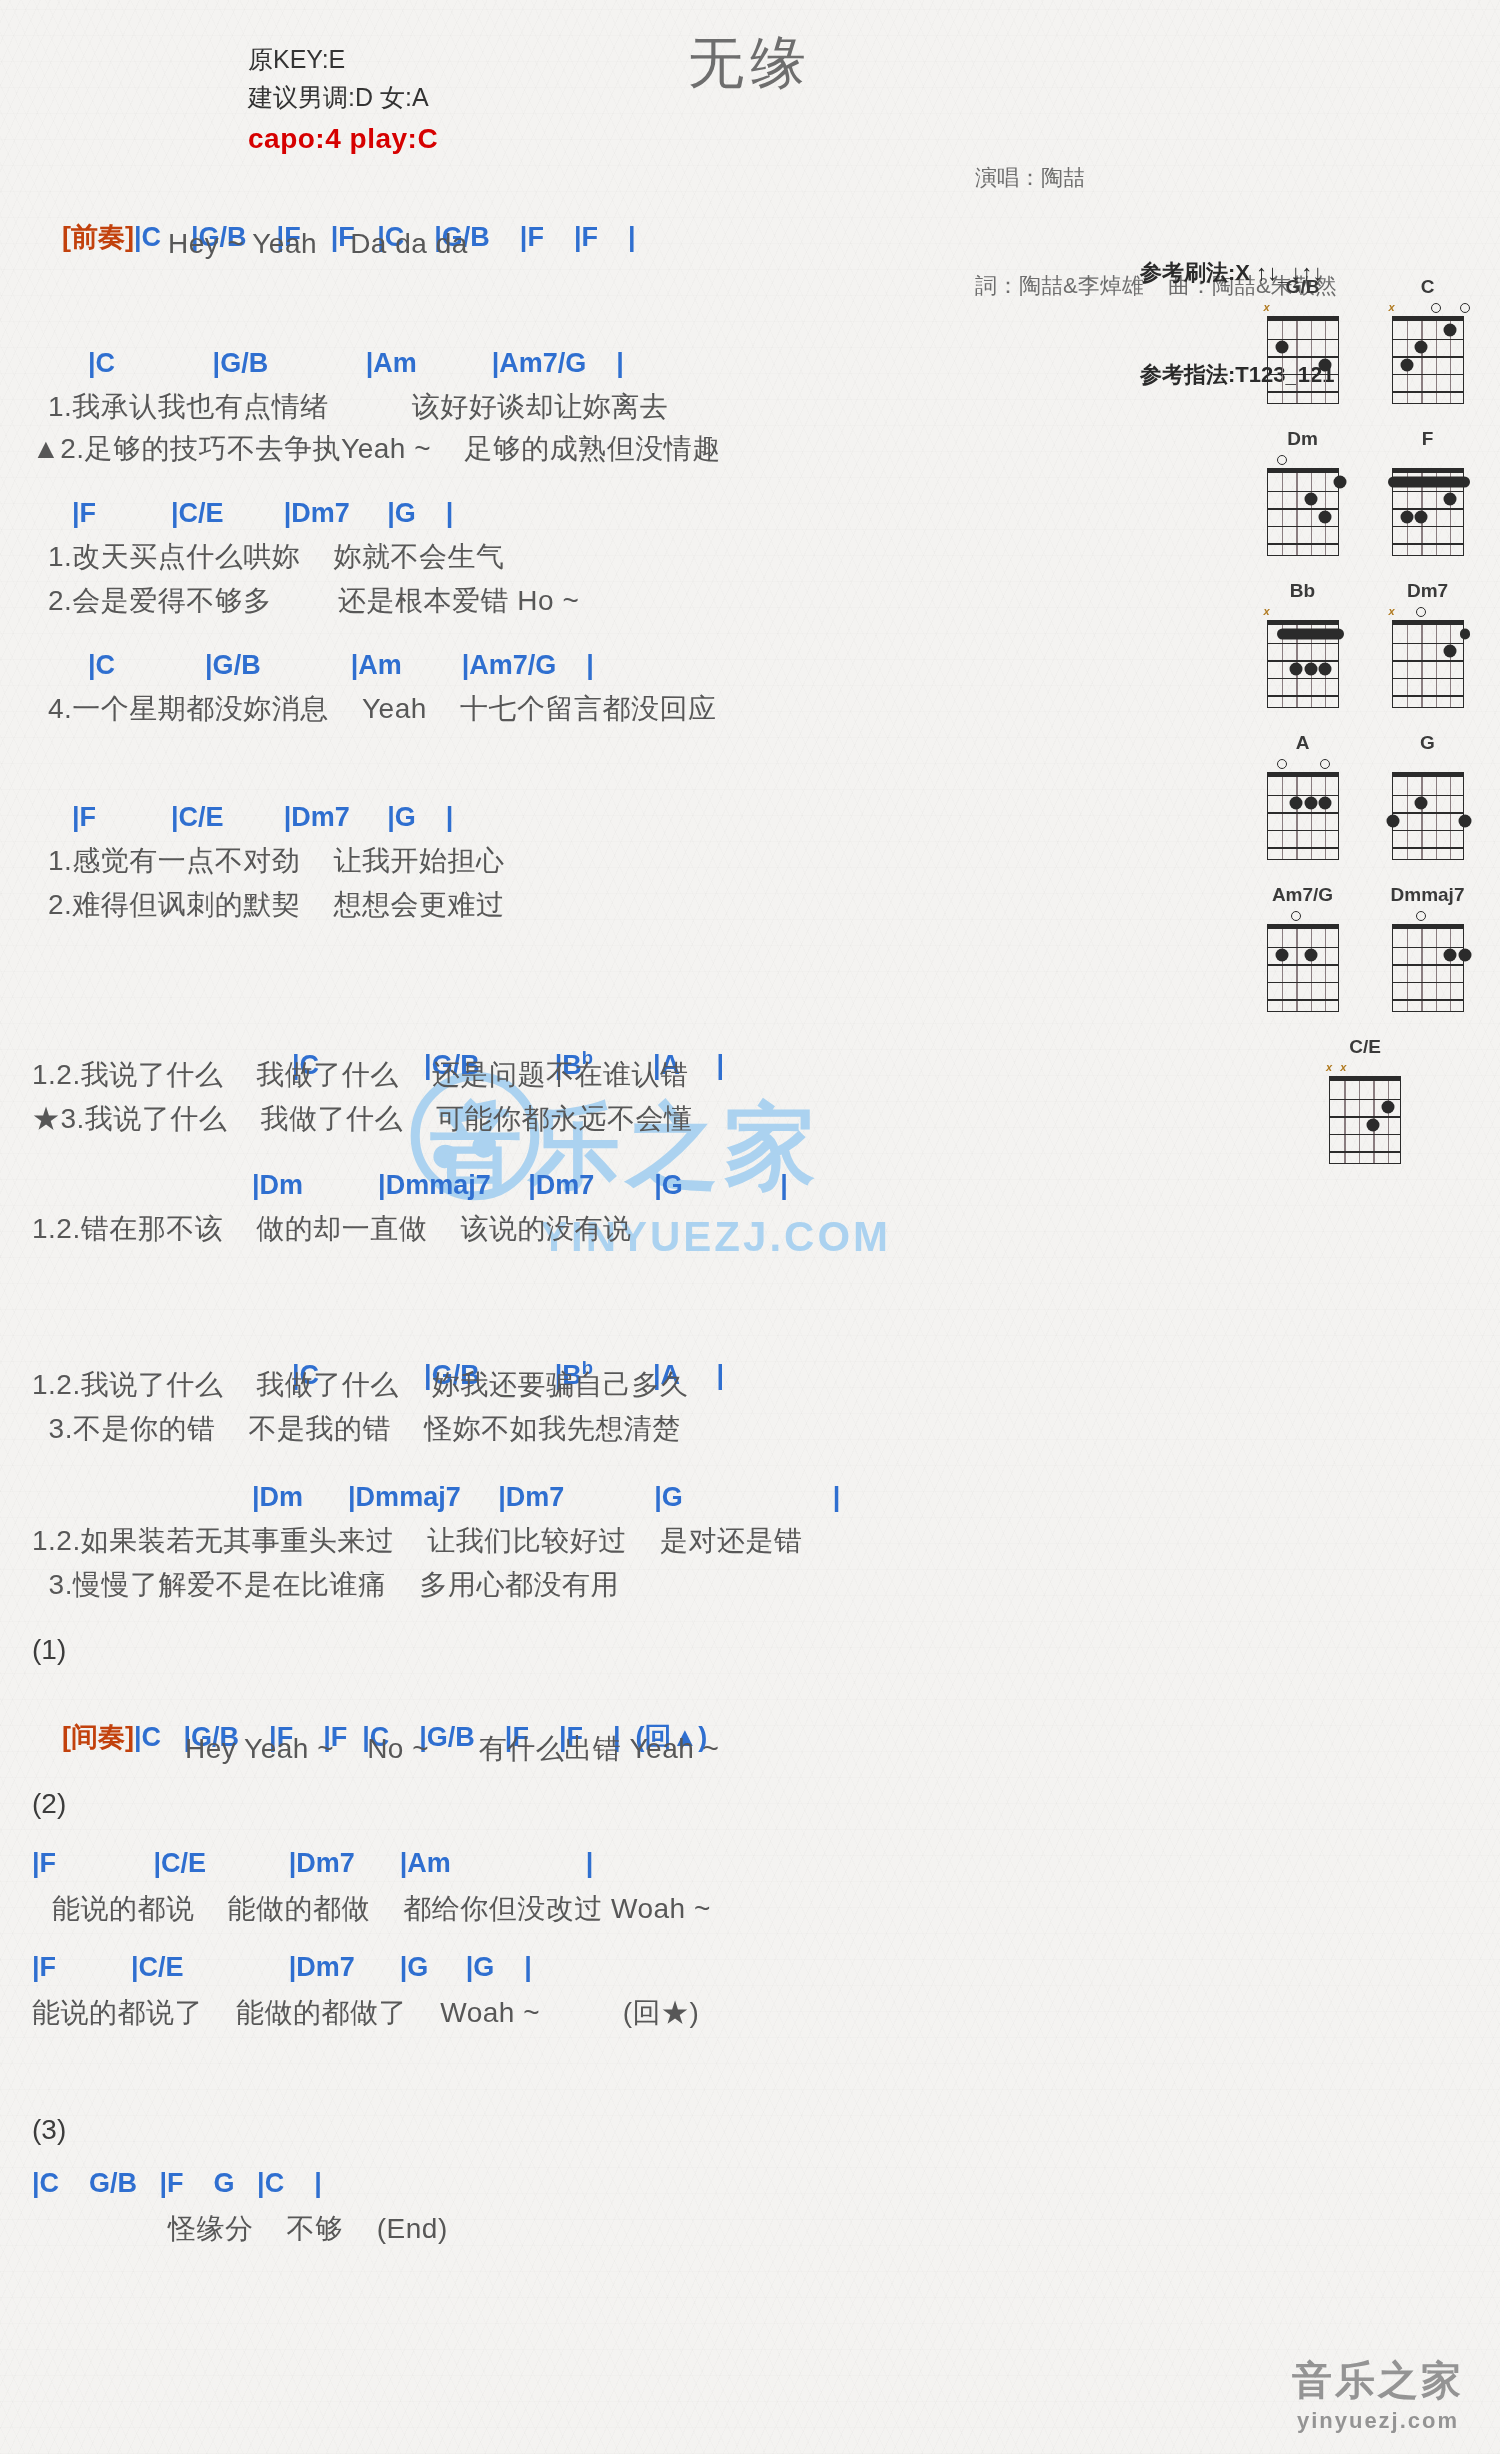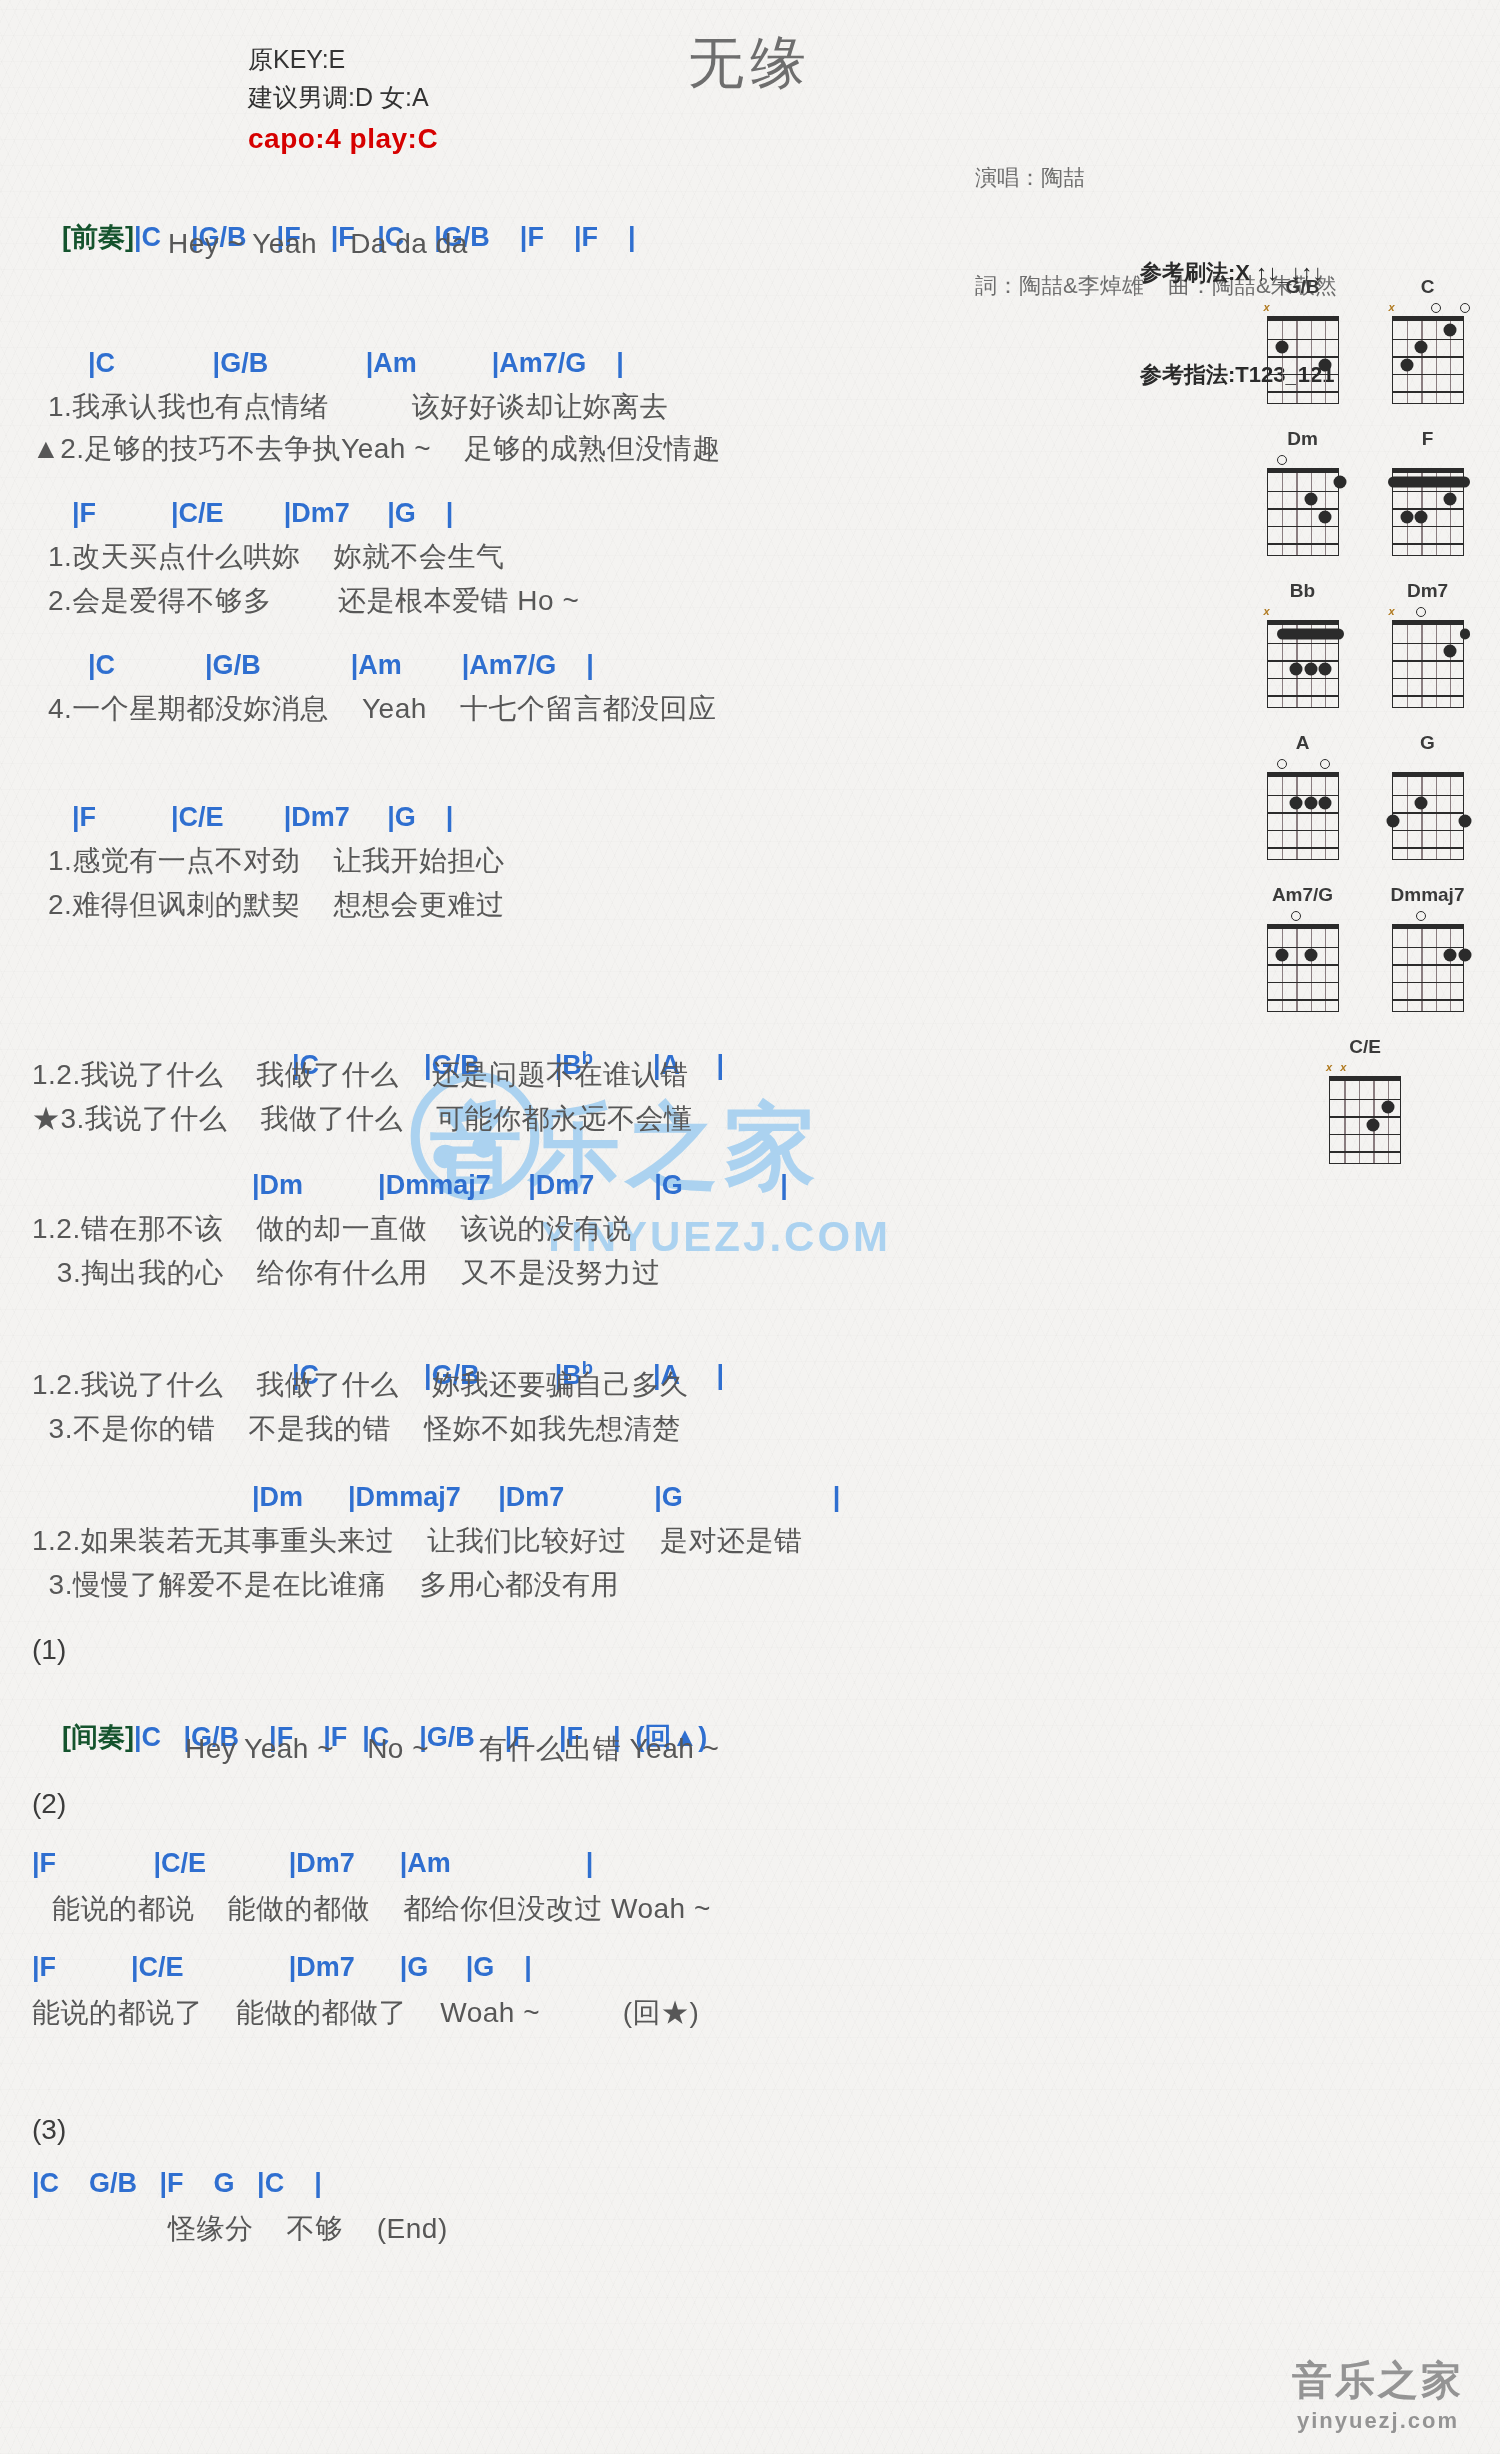--- a/index.html
+++ b/index.html
@@ -29,21 +29,21 @@
   .title{
     position:absolute; left:0; right:0; top:26px;
     text-align:center; font-size:56px; color:#6e6e6e;
     font-family:"Liberation Serif", serif; letter-spacing:6px;
   }
   .credits{ position:absolute; left:975px; top:88px; font-size:22px; line-height:36px; color:#6d6d6d; white-space:pre;}
   .patterns{ position:absolute; left:1140px; top:188px; font-size:22px; line-height:34px; color:#2a2a2a; font-weight:bold; white-space:pre;}
 
   
   .chordline{ position:absolute; font-size:27px; color:#2f6fd0; font-weight:bold; white-space:pre; letter-spacing:0px;}
-  .chordline .sec{ color:#14532d; }
+  .chordline .sec{ color:#c2410c; }
   .lyric{ position:absolute; font-size:28px; color:#575757; white-space:pre; letter-spacing:.5px;}
   .marker{ position:absolute; font-size:28px; color:#3c3c3c; white-space:pre;}
   .sup{ font-size:.68em; vertical-align:super; }
 
   
   .diagrams{ position:absolute; left:1240px; top:276px; width:250px; z-index:4;}
   .dgrid{ display:flex; flex-wrap:wrap; }
   .dcell{ width:125px; margin-bottom:20px; display:flex; flex-direction:column; align-items:center;}
   .dcell.single{ width:250px; }
   .dname{ font-size:19px; font-weight:bold; color:#3a3a3a; margin-bottom:2px; font-family:"Liberation Sans",sans-serif;}
@@ -125,21 +125,20 @@
   <div class="lyric" style="left:48px; top:886px;">2.难得但讽刺的默契    想想会更难过</div>
 
   <div class="chordline" style="left:262px; top:1016px;">
     <span>|C              |G/B          |B</span><span class="sup">b</span><span>        |A     |</span>
   </div>
   <div class="lyric" style="left:32px; top:1056px;">1.2.我说了什么    我做了什么    还是问题不在谁认错</div>
   <div class="lyric" style="left:32px; top:1100px;">★3.我说了什么    我做了什么    可能你都永远不会懂</div>
 
   <div class="chordline" style="left:252px; top:1170px;">|Dm          |Dmmaj7     |Dm7        |G             |</div>
   <div class="lyric" style="left:32px; top:1210px;">1.2.错在那不该    做的却一直做    该说的没有说</div>
-  <div class="lyric" style="left:32px; top:1254px;">   3.掏出我的心    给你有什么用    又不是没努力过</div>
 
   <div class="chordline" style="left:262px; top:1326px;">
     <span>|C              |G/B          |B</span><span class="sup">b</span><span>        |A     |</span>
   </div>
   <div class="lyric" style="left:32px; top:1366px;">1.2.我说了什么    我做了什么    妳我还要骗自己多久</div>
   <div class="lyric" style="left:32px; top:1410px;">  3.不是你的错    不是我的错    怪妳不如我先想清楚</div>
 
   <div class="chordline" style="left:252px; top:1482px;">|Dm      |Dmmaj7     |Dm7            |G                    |</div>
   <div class="lyric" style="left:32px; top:1522px;">1.2.如果装若无其事重头来过    让我们比较好过    是对还是错</div>
   <div class="lyric" style="left:32px; top:1566px;">  3.慢慢了解爱不是在比谁痛    多用心都没有用</div>

